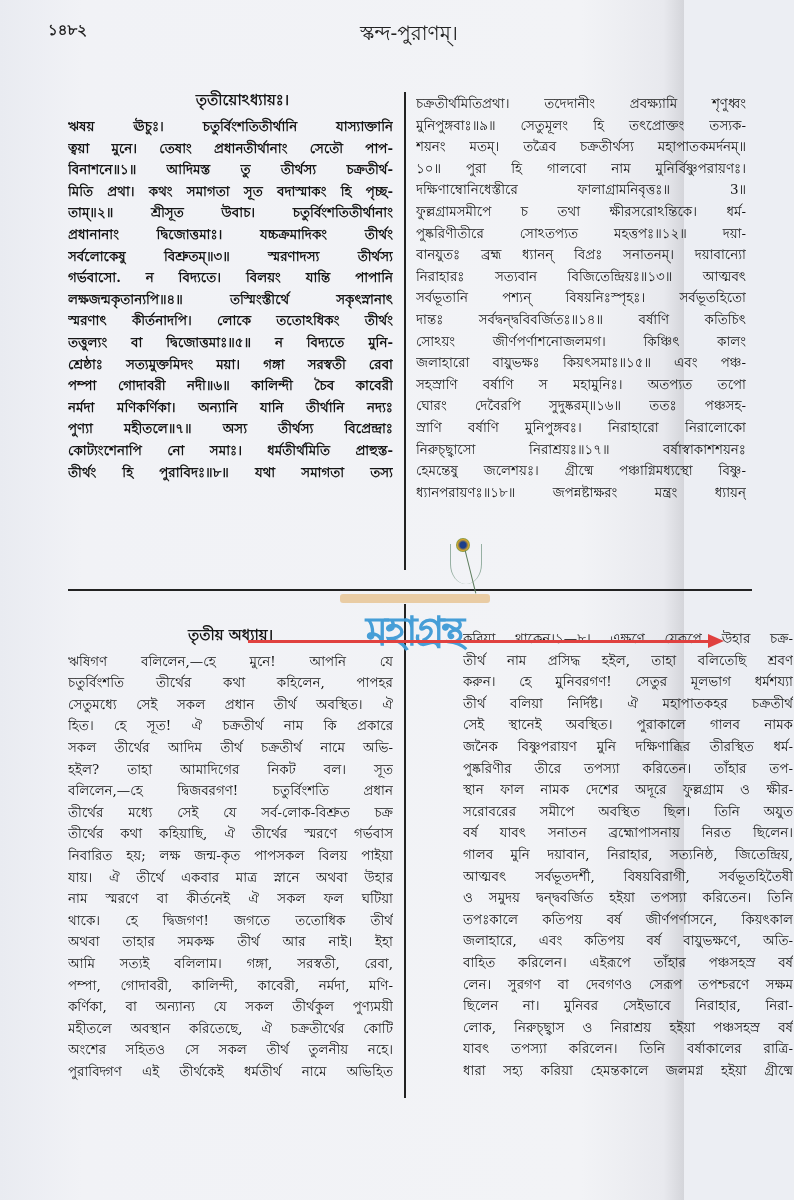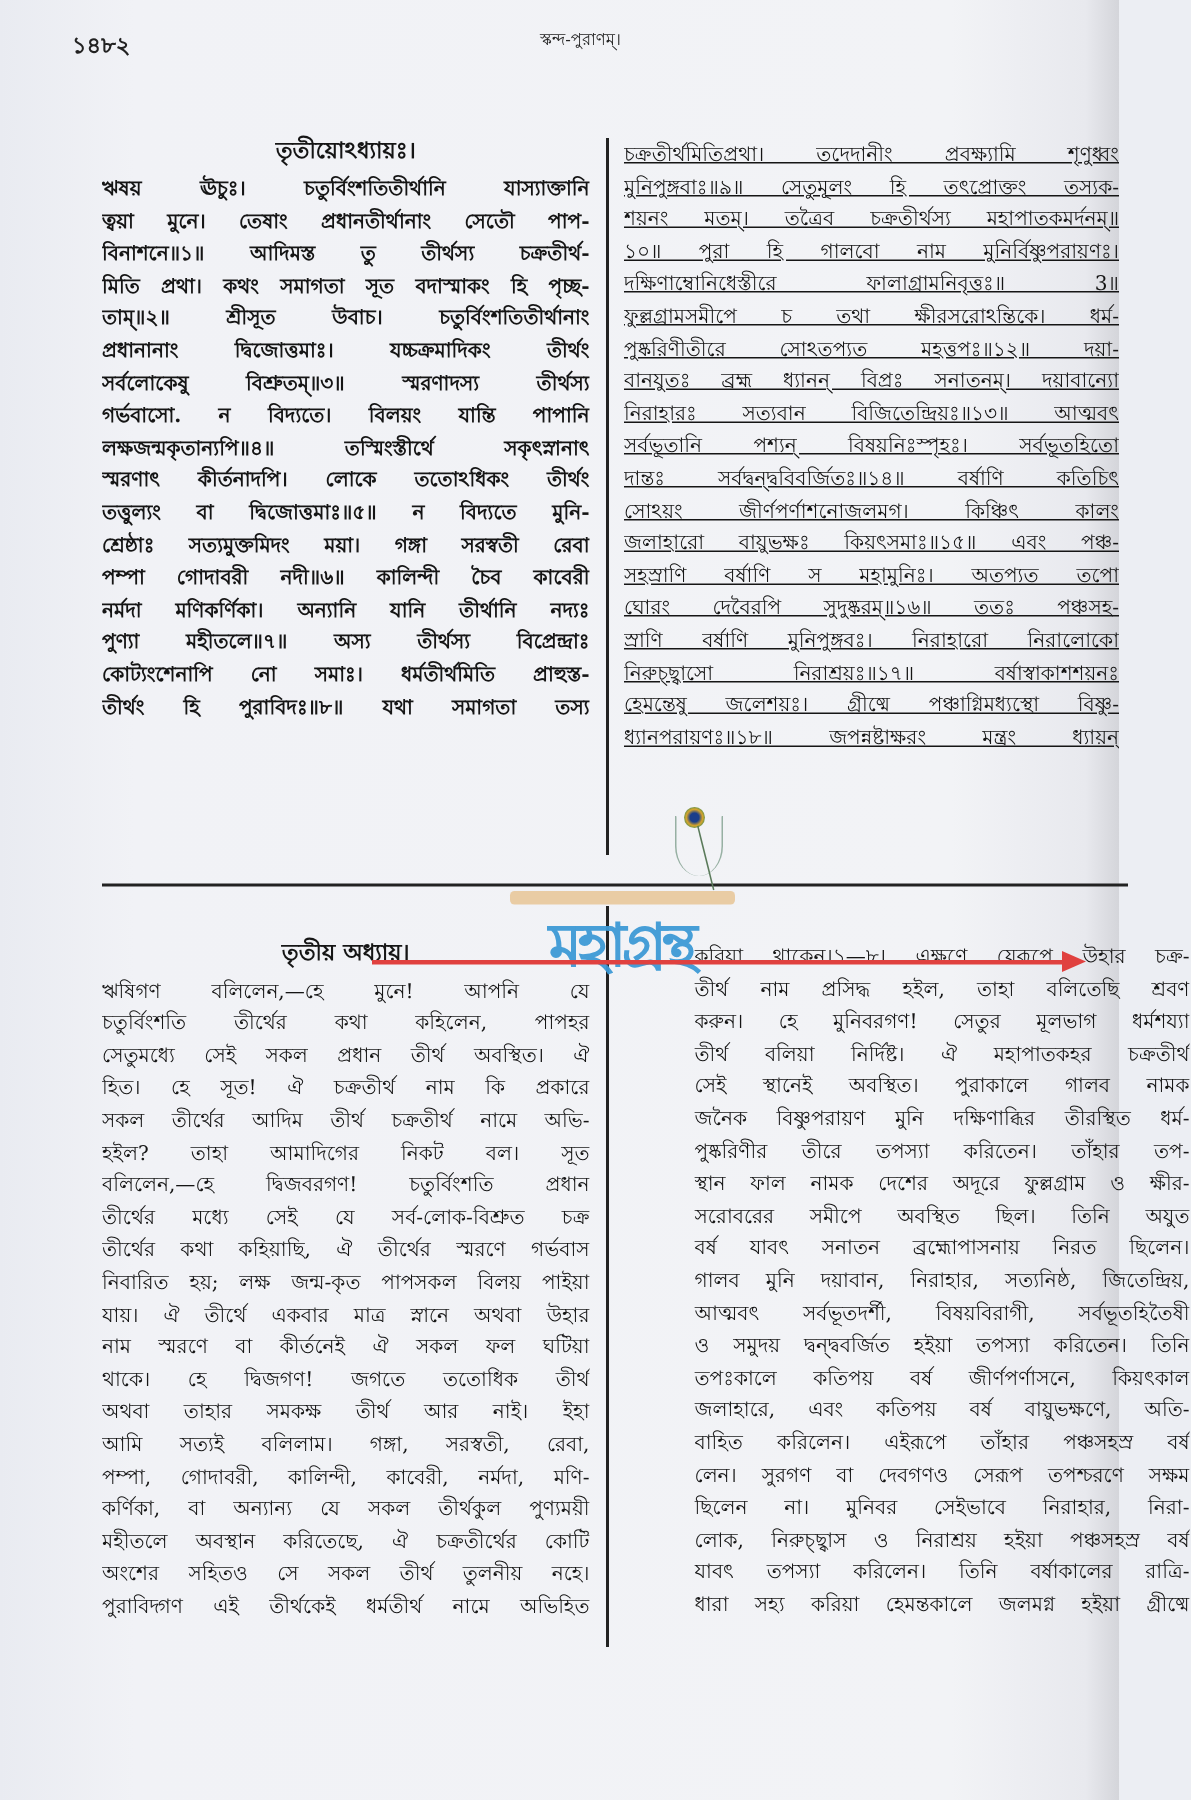--- a/index.html
+++ b/index.html
@@ -4,42 +4,42 @@
 <style>
   html, body { margin: 0; padding: 0; }
   body {
     width: 794px; height: 1200px; overflow: hidden;
     background: #eceef3;
     font-family: "DejaVu Serif", serif;
     color: #1a1a1a;
     position: relative;
   }
   .page {
-    position: absolute; left: 0; top: 0; width: 746px; height: 1200px;
+    position: absolute; left: 0; top: 0; width: 684px; height: 1200px;
     background: linear-gradient(90deg, #e9ebf1 0%, #f1f2f6 12%, #f2f3f6 85%, #e8e9ee 97%, #d4d5da 100%);
   }
   .running-head {
     position: absolute; top: 12px; left: 0; width: 794px; height: 24px;
   }
   .page-number {
     position: absolute; left: 48px; top: 6px; font-size: 15px; font-weight: bold; color: #222;
   }
   .running-title {
-    position: absolute; left: 360px; top: 6px; font-size: 11px; color: #222;
+    position: absolute; left: 360px; top: 6px; font-size: 20px; color: #222;
   }
   .col {
     position: absolute; font-size: 13.4px; line-height: 21.6px;
     text-align: justify; color: #151515;
   }
   .col .line { display: block; white-space: nowrap; overflow: hidden; text-align: justify; text-align-last: justify; }
   .heading {
     display: block; text-align: center; font-size: 15px; font-weight: bold; margin-bottom: 4px;
   }
   .top-left { left: 68px; top: 110px; width: 325px; }
-  .top-right { left: 416px; top: 93px; width: 330px; text-decoration: underline; }
+  .top-right { left: 416px; top: 93px; width: 330px; }
   .bot-left { left: 68px; top: 625px; width: 325px; }
   .bot-right { left: 437px; top: 628px; width: 330px; margin-left: 26px; }
   .vrule-top {
     position: absolute; left: 404px; top: 92px; width: 2px; height: 478px; background: #222;
   }
   .vrule-bot {
     position: absolute; left: 404px; top: 604px; width: 2px; height: 494px; background: #222;
   }
   .hrule {
     position: absolute; left: 68px; top: 589px; width: 684px; height: 2px; background: #222;
@@ -88,21 +88,21 @@
   <div class="running-head">
     <span class="page-number">১৪৮২</span>
     <span class="running-title">স্কন্দ-পুরাণম্।</span>
   </div>
 
   <div class="vrule-top"></div>
   <div class="hrule"></div>
   <div class="vrule-bot"></div>
 
   <div class="col top-left">
-    <span class="heading" style="position:absolute; top:-20px; left:0; width:325px;">তৃতীয়োঽধ্যায়ঃ।</span>
+    <span class="heading" style="position:absolute; top:-20px; left:12px; width:325px;">তৃতীয়োঽধ্যায়ঃ।</span>
     <div id="tl-lines" style="padding-top:6px;font-weight:bold;">
         <span class="line">ঋষয় ঊচুঃ। চতুর্বিংশতিতীর্থানি যাস্যাক্তানি</span>
         <span class="line">ত্বয়া মুনে। তেষাং প্রধানতীর্থানাং সেতৌ পাপ-</span>
         <span class="line">বিনাশনে॥১॥ আদিমস্ত তু তীর্থস্য চক্রতীর্থ-</span>
         <span class="line">মিতি প্রথা। কথং সমাগতা সূত বদাস্মাকং হি পৃচ্ছ-</span>
         <span class="line">তাম্॥২॥ শ্রীসূত উবাচ। চতুর্বিংশতিতীর্থানাং</span>
         <span class="line">প্রধানানাং দ্বিজোত্তমাঃ। যচ্চক্রমাদিকং তীর্থং</span>
         <span class="line">সর্বলোকেষু বিশ্রুতম্॥৩॥ স্মরণাদস্য তীর্থস্য</span>
         <span class="line">গর্ভবাসো. ন বিদ্যতে। বিলয়ং যান্তি পাপানি</span>
         <span class="line">লক্ষজন্মকৃতান্যপি॥৪॥ তস্মিংস্তীর্থে সকৃৎস্নানাৎ</span>

